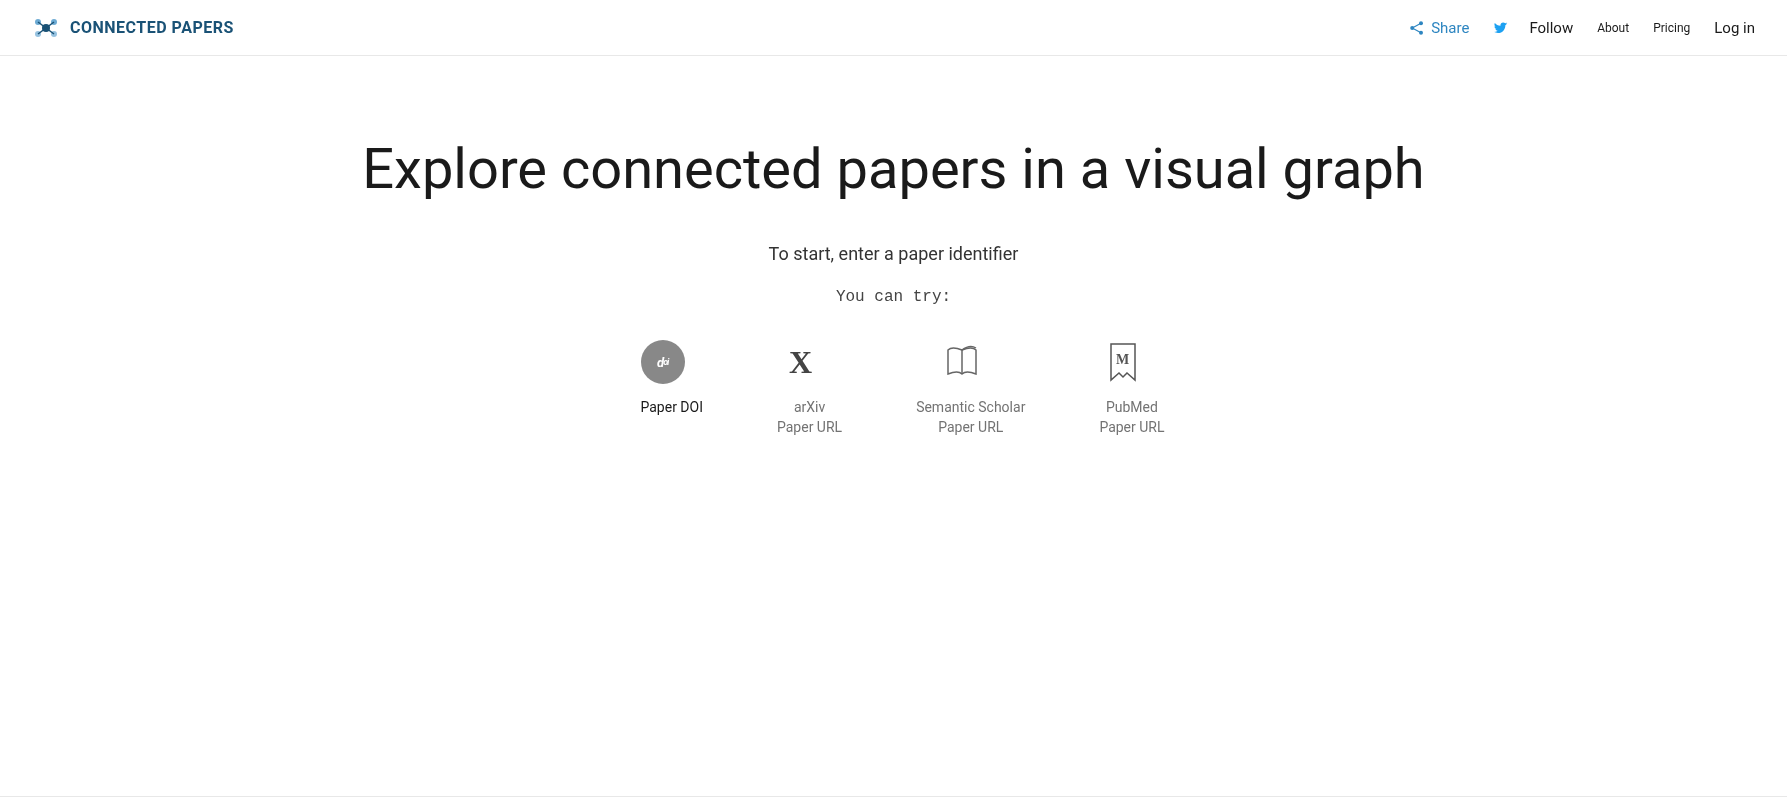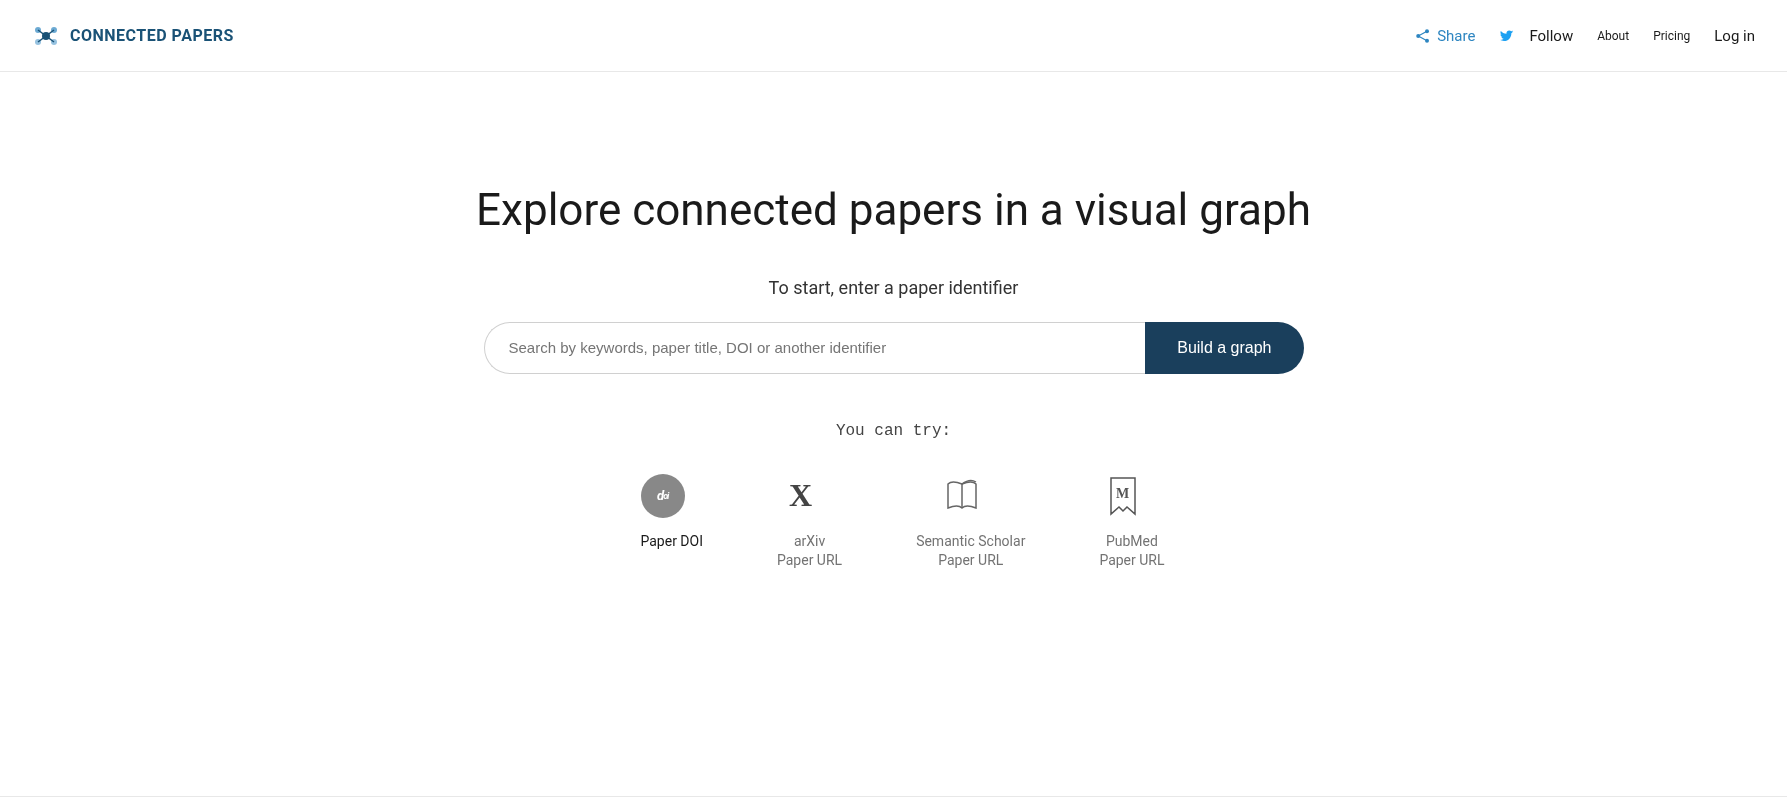--- a/index.html
+++ b/index.html
@@ -14,21 +14,21 @@
       color: #1a1a1a;
       min-height: 100vh;
     }
 
     
     .header {
       display: flex;
       align-items: center;
       justify-content: space-between;
       padding: 0 32px;
-      height: 72px;
+      height: 56px;
       border-bottom: 1px solid #e8e8e8;
       background: #ffffff;
     }
 
     .logo-area {
       display: flex;
       align-items: center;
       gap: 10px;
       cursor: pointer;
     }
@@ -58,21 +58,21 @@
       color: #2e86c1;
       font-size: 15px;
       cursor: pointer;
       text-decoration: none;
       text-align: center;
     }
 
     .nav-follow {
       display: flex;
       align-items: center;
-      gap: 14px;
+      gap: 20px;
       color: #1a1a1a;
       font-size: 15px;
       cursor: pointer;
       text-decoration: none;
       justify-content: center;
     }
 
     .nav-link {
       color: #1a1a1a;
       font-size: 12px;
@@ -90,27 +90,26 @@
     
     .main {
       display: flex;
       flex-direction: column;
       align-items: center;
       padding-top: 80px;
       padding-bottom: 60px;
     }
 
     .headline {
-      font-size: 44px;
+      font-size: 56px;
       font-weight: 400;
       color: #1a1a1a;
       text-align: center;
       margin-bottom: 40px;
       line-height: 1.2;
-      margin-top: 32px;
     }
 
     .subheadline {
       font-size: 18px;
       font-weight: 400;
       color: #333;
       text-align: center;
       margin-bottom: 24px;
     }
 
@@ -291,26 +290,20 @@
     <a class="nav-login" href="#">
       <span>Log in</span>
     </a>
   </nav>
 </header>
 
 <main class="main">
   <h1 class="headline">Explore connected papers in a visual graph</h1>
   <p class="subheadline">To start, enter a paper identifier</p>
 
-  <div class="search-container">
-    <input class="search-input" type="text" placeholder="Search by keywords, paper title, DOI or another identifier" style="">
-    <button class="build-graph-btn">
-      <span>Build a graph</span>
-    </button>
-  </div>
 
   <p class="try-label">You can try:</p>
 
   <div class="try-items">
 
     <div class="try-item">
       <div class="try-item-icon">
         <div class="doi-icon">d<span style="font-size:9px;vertical-align:super;">oi</span></div>
       </div>
       <span class="try-item-label">Paper DOI</span>

